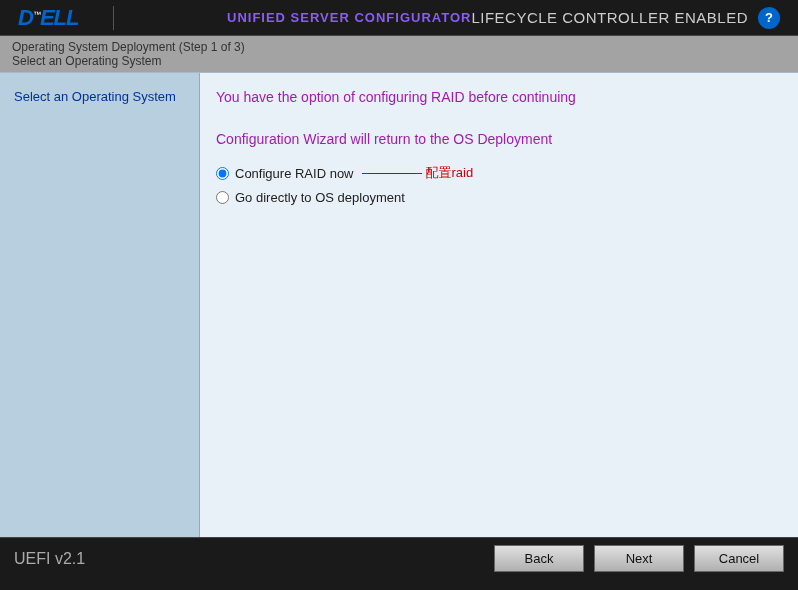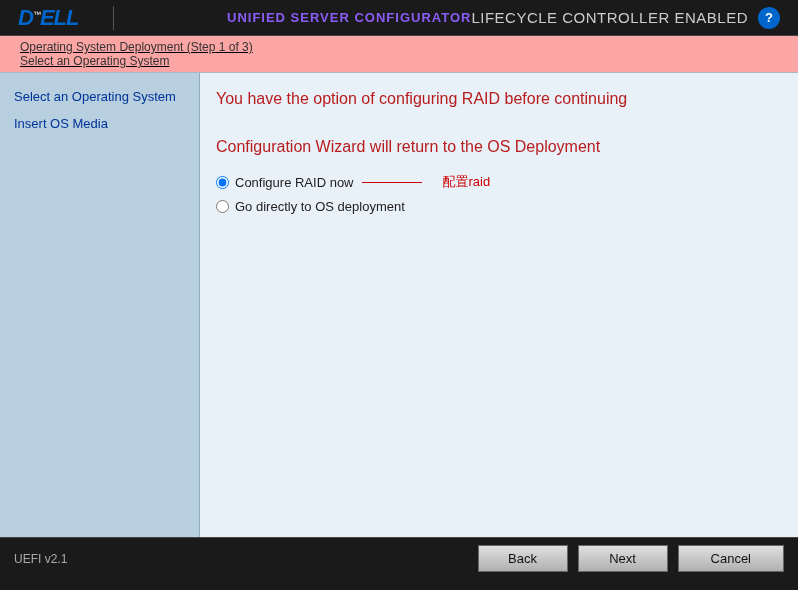--- a/index.html
+++ b/index.html
@@ -76,24 +76,23 @@
       cursor: pointer;
       font-size: 13px;
       font-weight: bold;
       display: flex;
       align-items: center;
       justify-content: center;
     }
 
     
     .breadcrumb-bar {
-      background: #fca5a5;
-      padding: 4px 20px;
+      background: #a3a3a3;
+      padding: 4px 12px;
       border-bottom: 1px solid #aab8c8;
-      text-decoration: underline;
     }
     .breadcrumb-step {
       font-size: 12px;
       color: #333;
     }
     .breadcrumb-current {
       font-size: 12px;
       color: #333;
       font-weight: normal;
     }
@@ -123,22 +122,22 @@
       font-weight: normal;
     }
 
     
     .right-panel {
       flex: 1;
       background: #e8f0f8;
       padding: 14px 16px;
     }
     .panel-description {
-      font-size: 16px;
-      color: #b91c1c;
+      font-size: 14px;
+      color: #a21caf;
       line-height: 1.5;
       margin-bottom: 14px;
     }
     .radio-option {
       display: flex;
       align-items: center;
       margin-bottom: 8px;
       font-size: 13px;
       color: #222;
     }
@@ -158,55 +157,54 @@
       display: inline-block;
       width: 60px;
       height: 1px;
       background: #cc0000;
       vertical-align: middle;
       margin: 0 4px;
     }
     .annotation-text {
       color: #cc0000;
       font-size: 13px;
-      margin-left: 17px;
     }
 
     
     .bottom-bar {
       display: flex;
       align-items: center;
       justify-content: space-between;
       background: #1a1a1a;
       height: 42px;
       padding: 0 14px;
       border-top: 1px solid #444;
     }
     .version-label {
       color: #aaa;
-      font-size: 12px;
+      font-size: 16px;
     }
     .bottom-buttons {
       display: flex;
       gap: 10px;
       align-items: flex-end;
       margin-left: auto;
     }
     .btn {
       padding: 5px 28px;
       font-size: 13px;
       cursor: pointer;
       border: 1px solid #666;
       background: linear-gradient(to bottom, #e0e0e0, #b0b0b0);
       color: #111;
       min-width: 90px;
       text-align: center;
     }
     .btn-cancel {
-      padding: 5px 32px;
+      padding: 5px 15px;
     }
   </style>
 </head>
 <body>
 
 <div class="header">
   <div class="header-logo">
     <span class="dell-logo">D<span>™</span>ELL</span>
   </div>
   <div class="header-divider"></div>
@@ -220,23 +218,20 @@
 <div class="breadcrumb-bar">
   <div class="breadcrumb-step">Operating System Deployment (Step 1 of 3)</div>
   <div class="breadcrumb-current">Select an Operating System</div>
 </div>
 
 <div class="main-content">
 
   <div class="sidebar">
     <div class="sidebar-item active">
       <span>Select an Operating System</span>
-    </div>
-    <div class="sidebar-item">
-      <span>Insert OS Media</span>
     </div>
   </div>
 
   <div class="right-panel">
     <div class="panel-description">
       <span>You have the option of configuring RAID before continuing</span><br>
       <br>
       <span>Configuration Wizard will return to the OS Deployment</span>
     </div>
 

